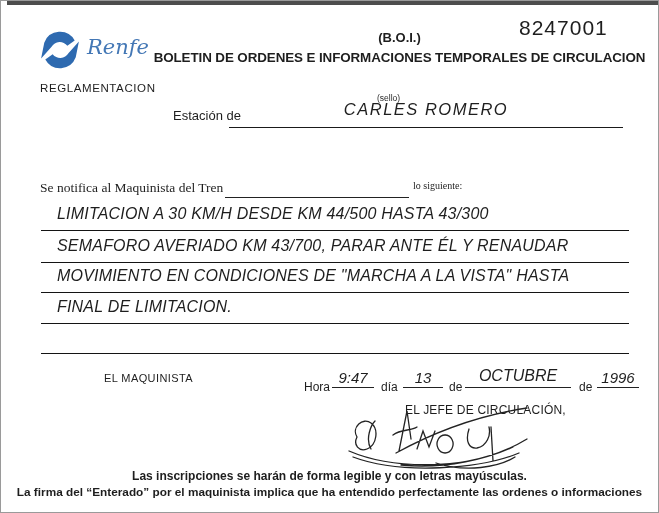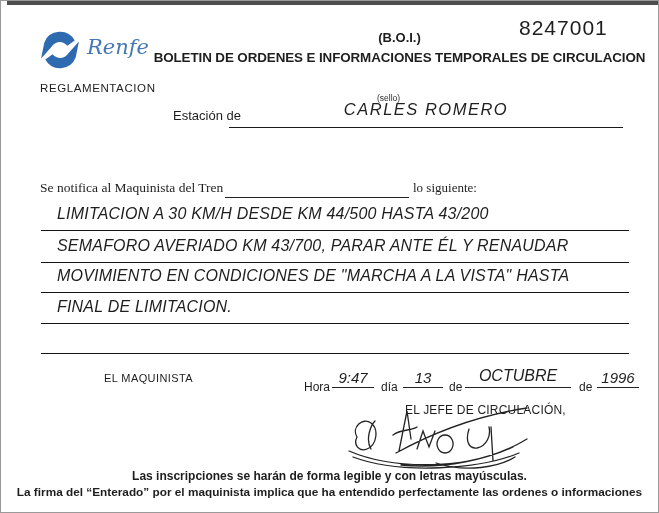--- a/index.html
+++ b/index.html
@@ -22,21 +22,21 @@
   .reglamentacion{left:39px;top:81px;font-size:11.5px;letter-spacing:0.6px;}
   
   .estacion-label{left:172px;top:107px;font-size:13px;}
   .estacion-line{left:228px;top:108px;width:394px;height:18px;border-bottom:1.4px solid #1a1a1a;}
   .sello{left:376px;top:92px;font-size:8.5px;color:#2a2a2a;z-index:3;}
   .station-value{left:228px;top:99px;width:394px;text-align:center;font-style:italic;
     font-size:16.5px;letter-spacing:1.5px;}
   
   .notify-prefix{left:39px;top:179px;font-size:13.5px;font-family:"Liberation Serif",serif;}
   .notify-line{left:224px;top:180px;width:184px;height:16px;border-bottom:1.2px solid #222;}
-  .notify-suffix{left:412px;top:179px;font-size:13px;font-family:"Liberation Serif",serif;}
+  .notify-suffix{left:412px;top:179px;font-size:10px;font-family:"Liberation Serif",serif;}
   
   .order-row{left:40px;width:588px;height:26px;border-bottom:1.6px solid #141414;
     font-style:italic;font-size:16px;letter-spacing:0.2px;padding-left:16px;box-sizing:border-box;
     white-space:nowrap;}
   .r0{top:204px;} .r1{top:236px;} .r2{top:266px;} .r3{top:297px;} .r4{top:327px;}
   
   .enterado{left:90px;top:370px;width:115px;text-align:center;font-size:11px;
     letter-spacing:0.4px;line-height:14px;}
   .hl{font-size:12px;top:379px;text-align:right;}
   .hv{font-style:italic;font-size:15px;top:368px;text-align:center;border-bottom:1.2px solid #222;height:19px;box-sizing:border-box;}
@@ -74,21 +74,21 @@
 
   <div class="abs estacion-label">Estación de</div>
   <div class="abs estacion-line"></div>
   <div class="abs sello">(sello)</div>
   <div class="abs station-value">CARLES ROMERO</div>
 
   <div class="abs notify-prefix">Se notifica al Maquinista del Tren</div>
   <div class="abs notify-line"></div>
   <div class="abs notify-suffix">lo siguiente:</div>
 
-  <div class="abs order-row r0">LIMITACION A 30 KM/H DESDE KM 44/500 HASTA 43/200</div>
+  <div class="abs order-row r0">LIMITACION A 30 KM/H DESDE KM 44/500 HASTA 43/300</div>
   <div class="abs order-row r1">SEMAFORO AVERIADO KM 43/700, PARAR ANTE ÉL Y RENAUDAR</div>
   <div class="abs order-row r2">MOVIMIENTO EN CONDICIONES DE "MARCHA A LA VISTA" HASTA</div>
   <div class="abs order-row r3">FINAL DE LIMITACION.</div>
   <div class="abs order-row r4"></div>
 
   <div class="abs enterado">
     <div>EL MAQUINISTA</div>
   </div>
 
   <span class="abs hl hora-l">Hora</span>

